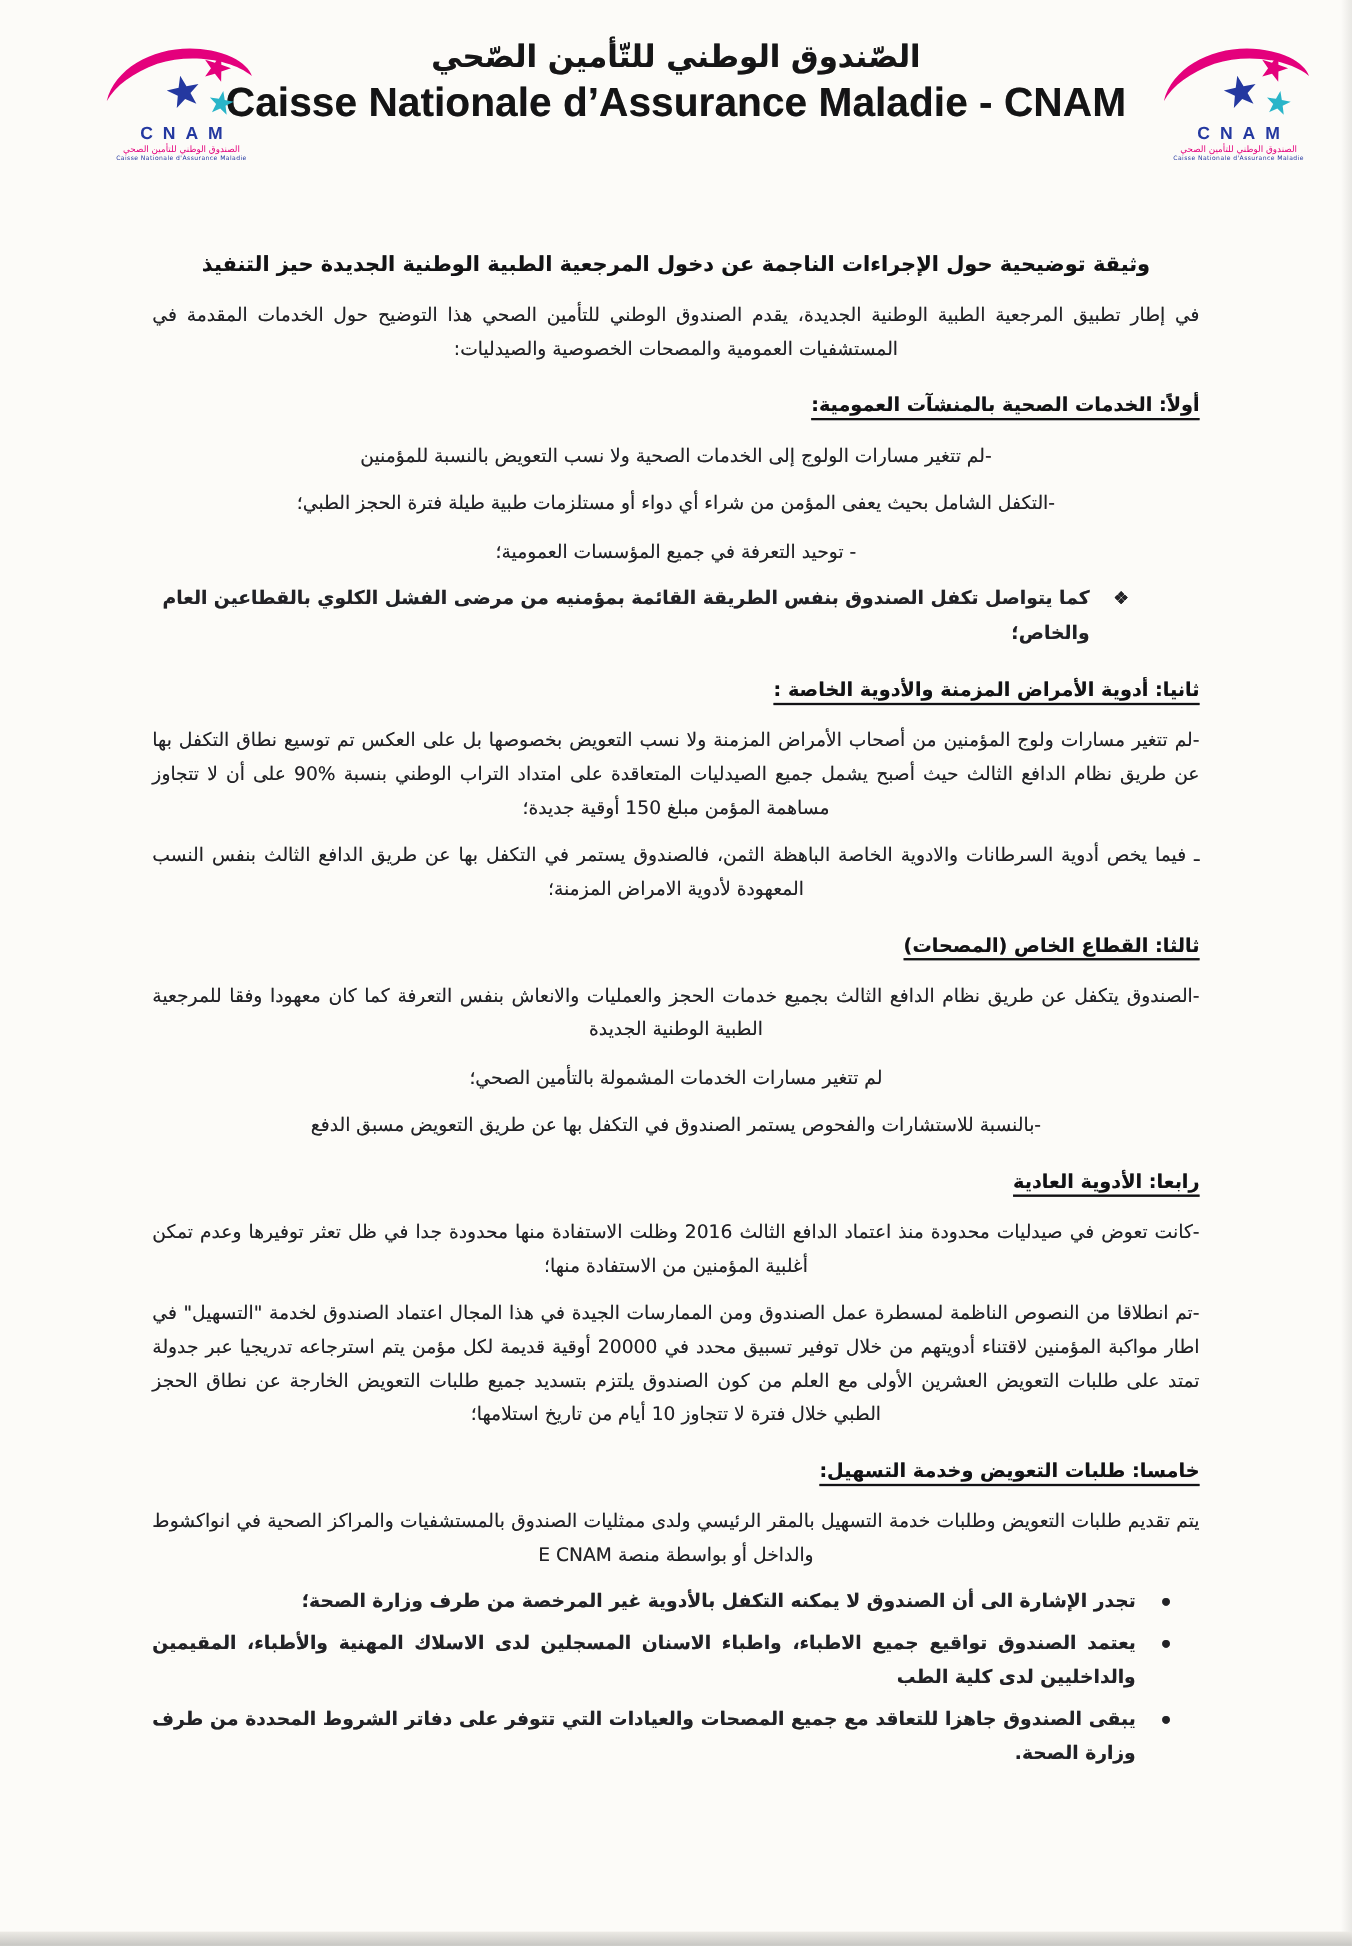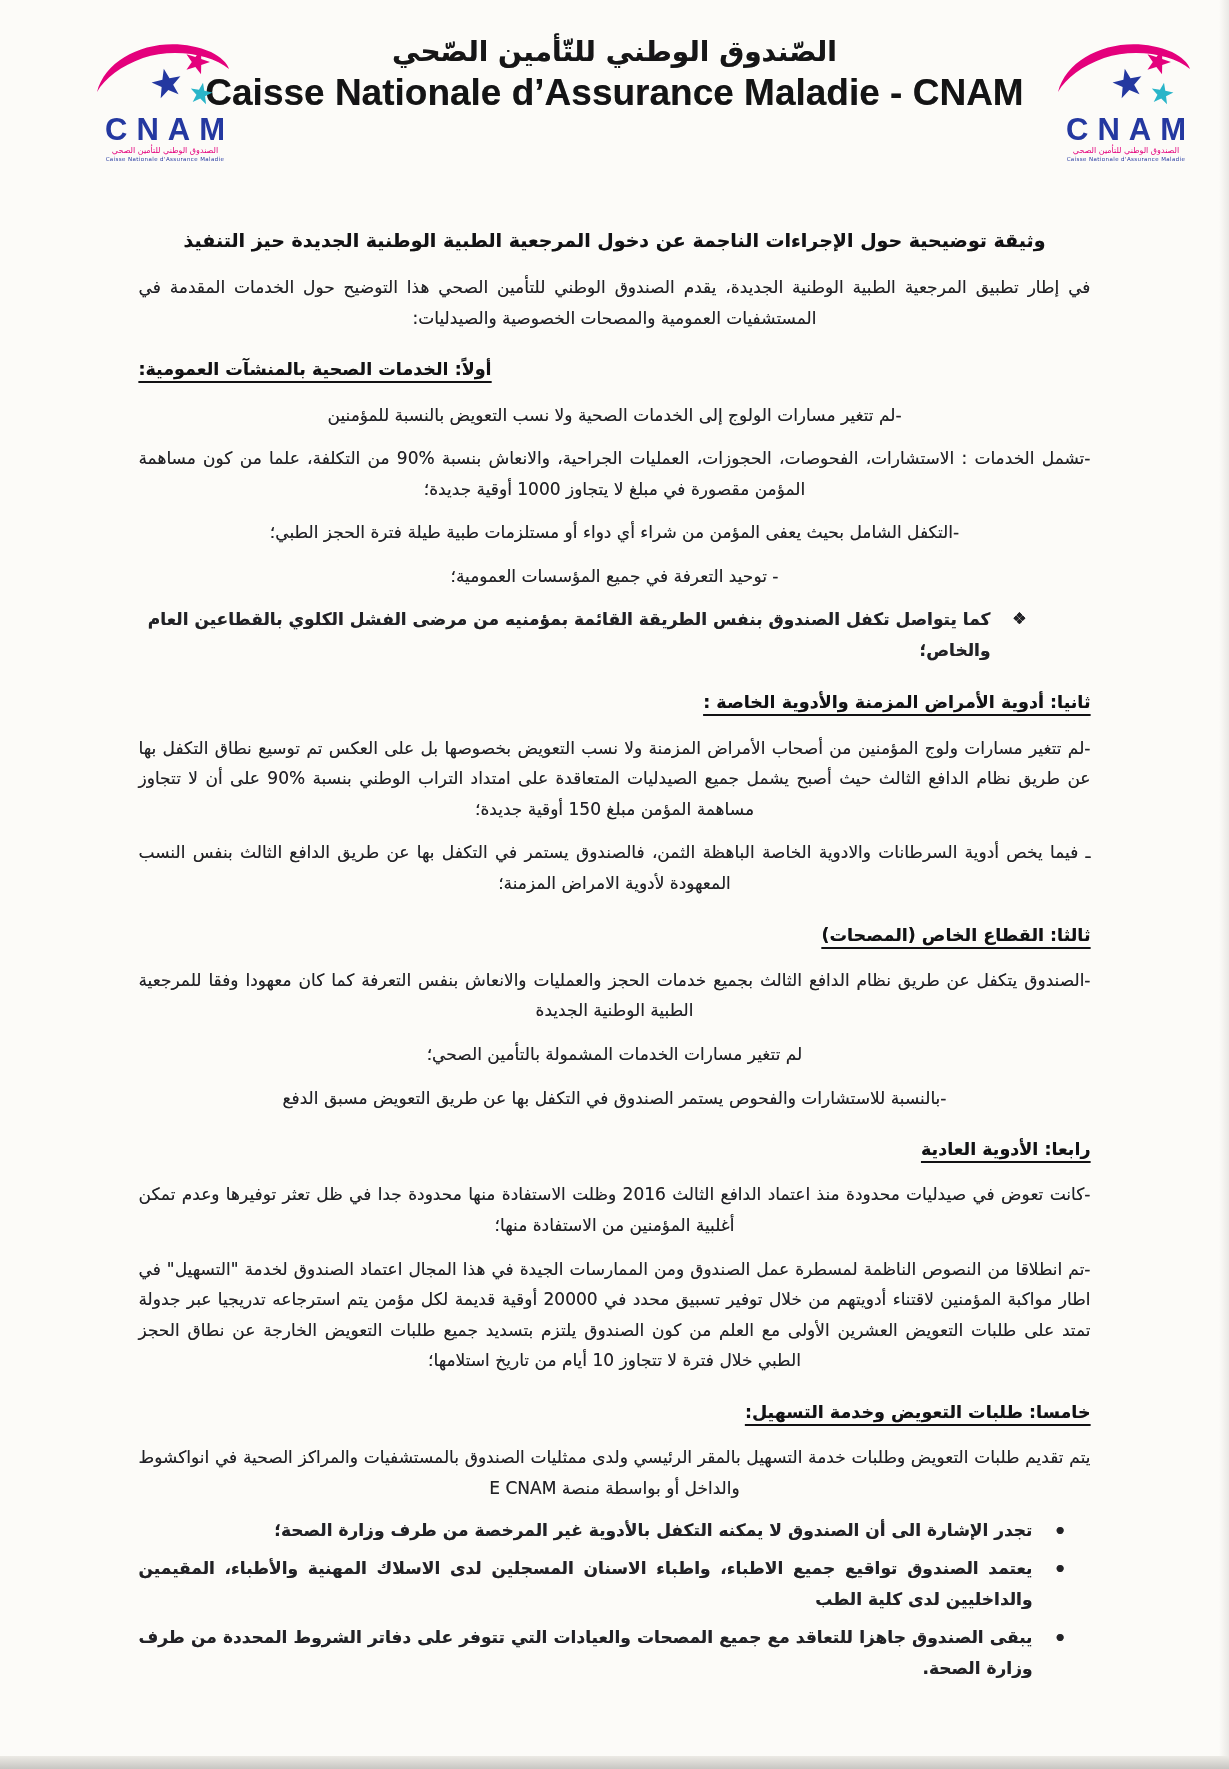--- a/index.html
+++ b/index.html
@@ -12,21 +12,21 @@
   }
 
   
   .letterhead { position:relative; height:188px; }
   .logo { position:absolute; top:30px; width:186px; text-align:center; }
   .logo.left  { left:72px; }
   .logo.right { right:10px; }
   .logo svg { display:block; margin:0 auto; }
   .cnam-word {
     font-family:"Liberation Sans", sans-serif;
-    color:#2438a0; font-weight:bold; font-size:31px;
+    color:#2438a0; font-weight:bold; font-size:16px;
     letter-spacing:9px; line-height:1; margin-top:-4px; padding-left:9px;
   }
   .tiny-ar { color:#e4007c; font-size:8px; line-height:1.3; margin-top:1px; direction:rtl; }
   .tiny-fr { color:#2438a0; font-size:5.5px; line-height:1.2; letter-spacing:.4px; }
 
   .head-titles { text-align:center; padding-top:34px; }
   .head-ar {
     direction:rtl; font-size:28px; font-weight:bold; color:#161617;
     text-shadow:0 0 .6px rgba(20,20,20,.6); line-height:1.3;
   }
@@ -46,21 +46,21 @@
     text-align:center; font-size:19px; font-weight:bold; color:#121214;
     text-decoration-thickness:2px; text-underline-offset:7px;
     margin-bottom:14px; line-height:1.9;
   }
   .para { text-align:justify; text-align-last:center; margin-top:13px; }
   .sec {
     font-size:17.5px; font-weight:bold; color:#121214;
     text-decoration:underline; text-decoration-thickness:2px; text-underline-offset:6px;
     margin-top:20px; text-align:right; line-height:1.9;
   }
-  .sec.center { text-align:left; }
+  .sec.center { text-align:right; }
 
   ul.diamond { list-style:none; margin-top:12px; padding-right:64px; }
   ul.diamond li {
     position:relative; padding-right:36px; text-align:right;
     font-weight:bold; line-height:1.85;
   }
   ul.diamond li .dm { position:absolute; right:0; top:0; font-size:16px; }
 
   ul.dots { list-style:none; margin-top:12px; padding-right:18px; }
   ul.dots li {
@@ -120,21 +120,20 @@
   </header>
 
   <main class="doc">
 
     <h1 class="doc-title">وثيقة توضيحية حول الإجراءات الناجمة عن دخول المرجعية الطبية الوطنية الجديدة حيز التنفيذ</h1>
 
     <p class="para">في إطار تطبيق المرجعية الطبية الوطنية الجديدة، يقدم الصندوق الوطني للتأمين الصحي هذا التوضيح حول الخدمات المقدمة في المستشفيات العمومية والمصحات الخصوصية والصيدليات:</p>
 
     <h2 class="sec center">أولاً: الخدمات الصحية بالمنشآت العمومية:</h2>
     <p class="para">-لم تتغير مسارات الولوج إلى الخدمات الصحية ولا نسب التعويض بالنسبة للمؤمنين</p>
-    <p class="para">-تشمل الخدمات : الاستشارات، الفحوصات، الحجوزات، العمليات الجراحية، والانعاش بنسبة %90 من التكلفة، علما من كون مساهمة المؤمن مقصورة في مبلغ لا يتجاوز 1000 أوقية جديدة؛</p>
     <p class="para">-التكفل الشامل بحيث يعفى المؤمن من شراء أي دواء أو مستلزمات طبية طيلة فترة الحجز الطبي؛</p>
     <p class="para">- توحيد التعرفة في جميع المؤسسات العمومية؛</p>
 
     <ul class="diamond">
       <li>
         <span class="dm">❖</span>
       </li>
       <li>
         <span class="dm">❖</span>
         <span>كما يتواصل تكفل الصندوق بنفس الطريقة القائمة بمؤمنيه من مرضى الفشل الكلوي بالقطاعين العام والخاص؛</span>

